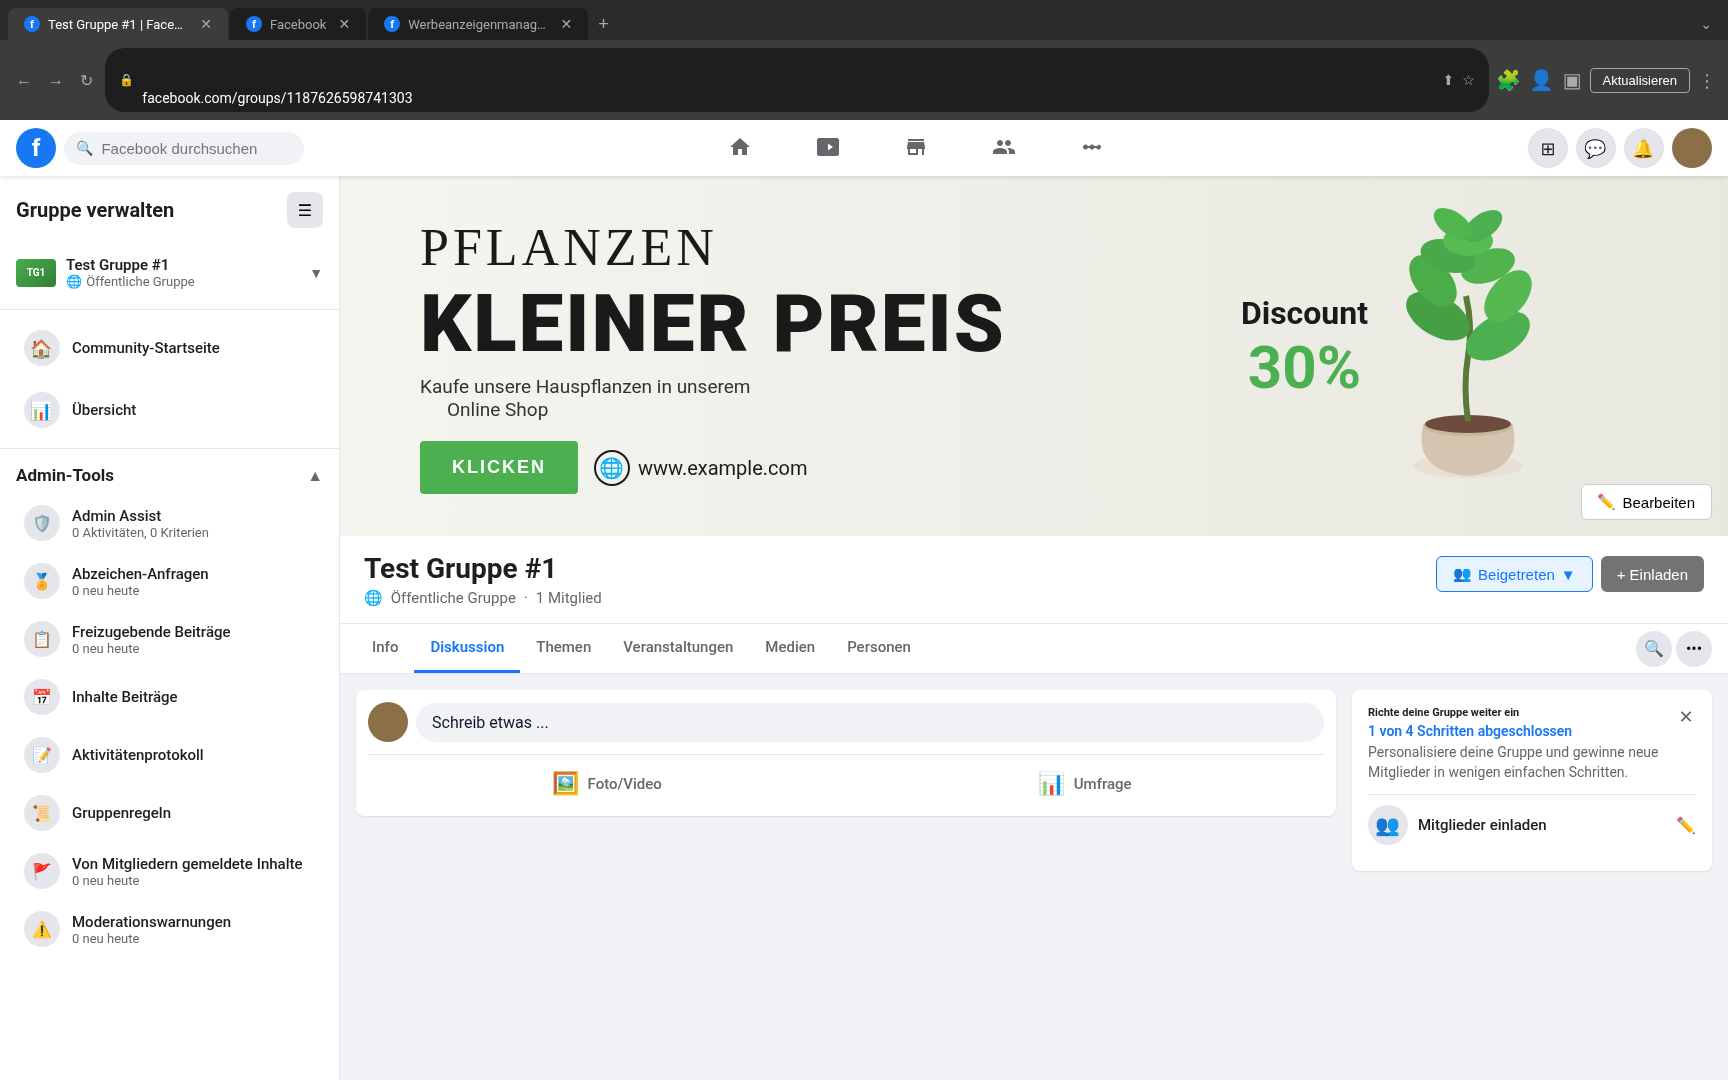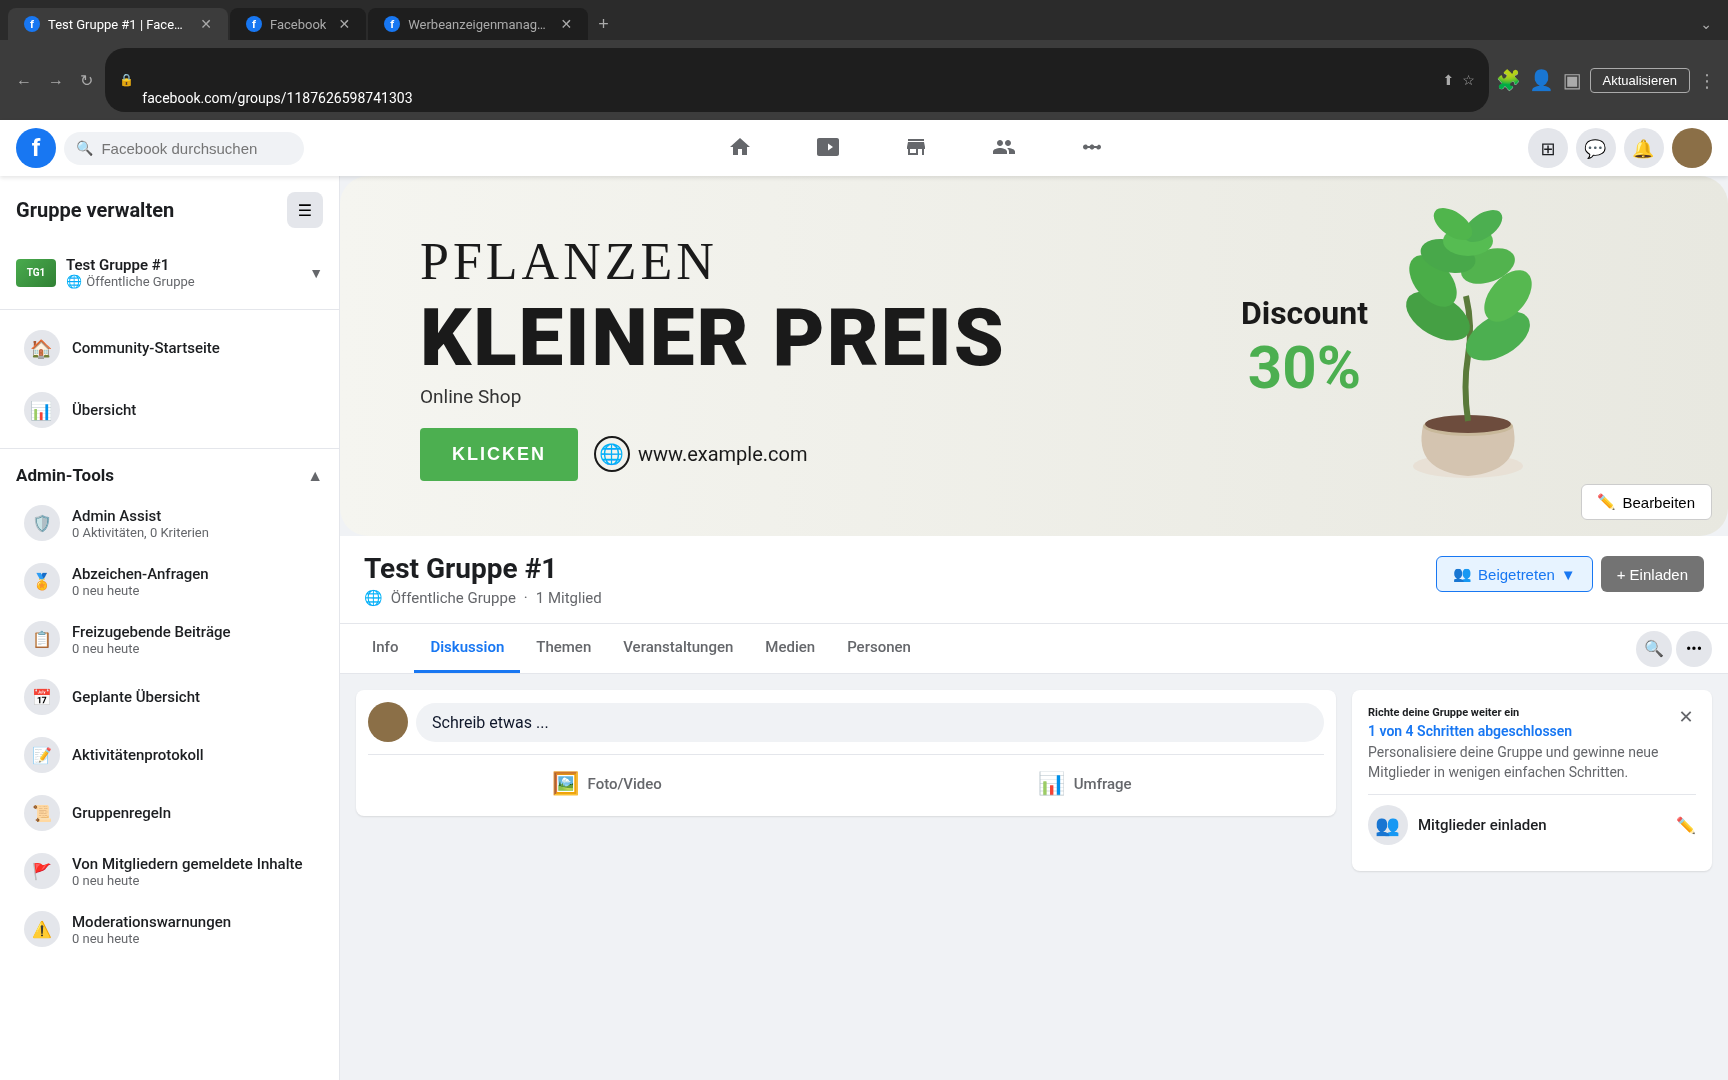--- a/index.html
+++ b/index.html
@@ -67,21 +67,21 @@
     .admin-menu-item { display: flex; align-items: center; gap: 12px; padding: 10px 16px; cursor: pointer; border-radius: 8px; margin: 2px 8px; }
     .admin-menu-icon { width: 36px; height: 36px; border-radius: 50%; background: #e4e6eb; display: flex; align-items: center; justify-content: center; font-size: 16px; flex-shrink: 0; }
     .admin-menu-text { }
     .admin-menu-label { font-size: 15px; font-weight: 500; color: #1c1e21; }
     .admin-menu-sub { font-size: 13px; color: #65676b; }
 
     
     .content-area { flex: 1; overflow-y: auto; }
 
     
-    .cover-photo { width: 100%; height: 360px; background: linear-gradient(135deg, #e8f5e9 0%, #c8e6c9 100%); position: relative; overflow: hidden; border-radius: 28px; }
+    .cover-photo { width: 100%; height: 360px; background: linear-gradient(135deg, #e8f5e9 0%, #c8e6c9 100%); position: relative; overflow: hidden; }
     .cover-inner { width: 100%; height: 100%; display: flex; align-items: center; justify-content: space-between; padding: 40px 80px; background: linear-gradient(to right, #f5f5f0, #e8e8e0); }
     .cover-text-area { flex: 1; }
     .cover-title-pflanzen { font-size: 52px; font-weight: 400; letter-spacing: 4px; color: #1a1a1a; font-family: Georgia, serif; }
     .cover-title-preis { font-size: 80px; font-weight: 900; color: #1a1a1a; letter-spacing: 2px; }
     .cover-discount-area { text-align: center; }
     .cover-discount-label { font-size: 32px; font-weight: 700; color: #1a1a1a; }
     .cover-discount-pct { font-size: 60px; font-weight: 700; color: #4caf50; }
     .cover-plant-img { width: 280px; height: 300px; position: relative; }
     .cover-cta { display: flex; align-items: center; gap: 16px; margin-top: 20px; }
     .cta-btn { background: #4caf50; color: white; border: none; padding: 16px 32px; font-size: 18px; font-weight: 700; letter-spacing: 2px; cursor: pointer; border-radius: 4px; }
@@ -273,21 +273,21 @@
       <div class="admin-menu-item">
         <div class="admin-menu-icon">📋</div>
         <div class="admin-menu-text">
           <div class="admin-menu-label">Freizugebende Beiträge</div>
           <div class="admin-menu-sub">0 neu heute</div>
         </div>
       </div>
       <div class="admin-menu-item">
         <div class="admin-menu-icon">📅</div>
         <div class="admin-menu-text">
-          <div class="admin-menu-label">Geplante Übersicht</div>
+          <div class="admin-menu-label">Inhalte Beiträge</div>
         </div>
       </div>
       <div class="admin-menu-item">
         <div class="admin-menu-icon">📝</div>
         <div class="admin-menu-text">
           <div class="admin-menu-label">Aktivitätenprotokoll</div>
         </div>
       </div>
       <div class="admin-menu-item">
         <div class="admin-menu-icon">📜</div>
@@ -311,21 +311,22 @@
       </div>
     </div>
 
     <div class="content-area">
 
       <div class="cover-photo">
         <div class="cover-inner">
           <div class="cover-text-area">
             <div class="cover-title-pflanzen">PFLANZEN</div>
             <div class="cover-title-preis">KLEINER PREIS</div>
-            <div style="font-size:19px; color:#333; margin-bottom:16px;">Online Shop</div>
+            <div style="font-size:19px; color:#333; margin-top:4px;">Kaufe unsere Hauspflanzen in unserem</div>
+            <div style="font-size:19px; color:#333; margin-bottom:16px;margin-left:27px;">Online Shop</div>
             <div class="cover-cta">
               <button class="cta-btn">KLICKEN</button>
               <div class="cta-url">
                 <div class="cta-globe">🌐</div>
                 <span>www.example.com</span>
               </div>
             </div>
           </div>
           <div style="text-align:center;">
             <div class="cover-discount-area" style="margin-bottom:16px;">

